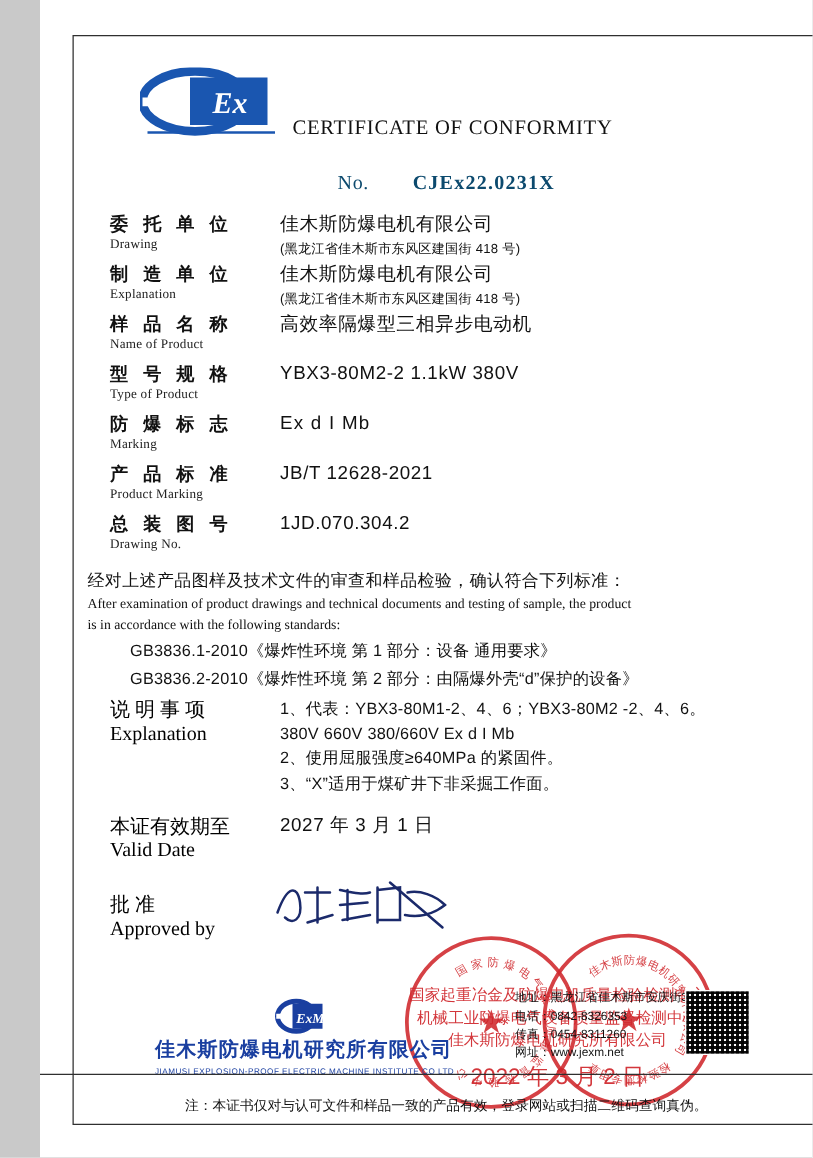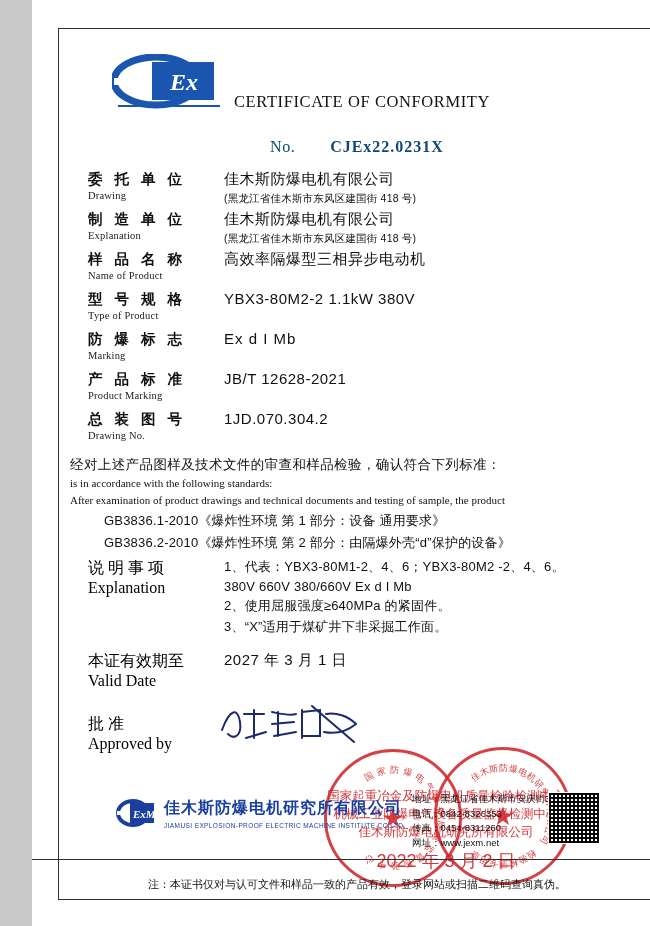--- a/index.html
+++ b/index.html
@@ -58,21 +58,21 @@
   .stamp-r{left:368px;top:-6px;width:132px;height:132px;}
   .stamp-txt{position:absolute;left:255px;top:34px;width:250px;text-align:center;font-size:12.5px;color:#d0272c;line-height:1.45;font-family:"Liberation Sans",sans-serif;opacity:.92;}
   .stamp-date{position:absolute;left:255px;top:96px;width:250px;text-align:center;font-size:18px;color:#d0272c;font-family:"Liberation Sans",sans-serif;opacity:.92;}
   .stamp-ring-txt{position:absolute;width:132px;height:132px;font-size:9px;color:#d0272c;}
   .stamp-ring-txt span{position:absolute;left:50%;top:50%;transform-origin:0 0;white-space:nowrap;}
   .star{position:absolute;left:50%;top:50%;transform:translate(-50%,-50%);font-size:26px;color:#d0272c;}
 
   
   .footer-line{position:absolute;left:0;right:0;bottom:66px;border-top:1px solid #2f2f2f;}
   .footer{position:absolute;left:0;right:0;bottom:72px;height:64px;}
-  .f-logo{position:absolute;left:84px;top:6px;display:flex;align-items:center;}
+  .f-logo{position:absolute;left:84px;top:6px;display:flex;align-items:center;flex-direction:column;}
   .f-mark{width:40px;height:34px;}
   .f-names{margin-left:8px;}
   .f-cn{font-size:16px;font-weight:bold;color:#1a3fa0;letter-spacing:1px;font-family:"Liberation Sans",sans-serif;}
   .f-en{font-size:6.5px;color:#1a3fa0;letter-spacing:.4px;margin-top:3px;font-family:"Liberation Sans",sans-serif;}
   .f-contact{position:absolute;left:380px;top:2px;font-size:9.5px;color:#111;line-height:1.55;font-family:"Liberation Sans",sans-serif;}
   .qr{position:absolute;left:516px;top:2px;width:50px;height:50px;background:
     repeating-linear-gradient(90deg,#111 0 2px,#fff 2px 4px),
     repeating-linear-gradient(0deg,#111 0 2px,#fff 2px 4px);
     background-blend-mode:multiply;border:1px solid #fff;}
   .note{position:absolute;left:0;right:0;bottom:34px;text-align:center;font-size:11px;color:#111;font-family:"Liberation Sans",sans-serif;}
@@ -175,22 +175,22 @@
         </div>
         <div class="vals">
           <div class="val-main">1JD.070.304.2</div>
         </div>
       </div>
 
     </div>
 
     <div class="para">
       <div class="p-cn">经对上述产品图样及技术文件的审查和样品检验，确认符合下列标准：</div>
+      <div class="p-en">After examination of product drawings and technical documents and testing of sample, the product</div>
       <div class="p-en">is in accordance with the following standards:</div>
-      <div class="p-en">After examination of product drawings and technical documents and testing of sample, the product</div>
       <div class="std">GB3836.1-2010《爆炸性环境    第 1 部分：设备  通用要求》</div>
       <div class="std">GB3836.2-2010《爆炸性环境    第 2 部分：由隔爆外壳“d”保护的设备》</div>
     </div>
 
     <div class="expl">
       <div class="labels">
         <div class="lab-cn">说 明 事 项</div>
         <div class="lab-en">Explanation</div>
       </div>
       <div class="lines">

